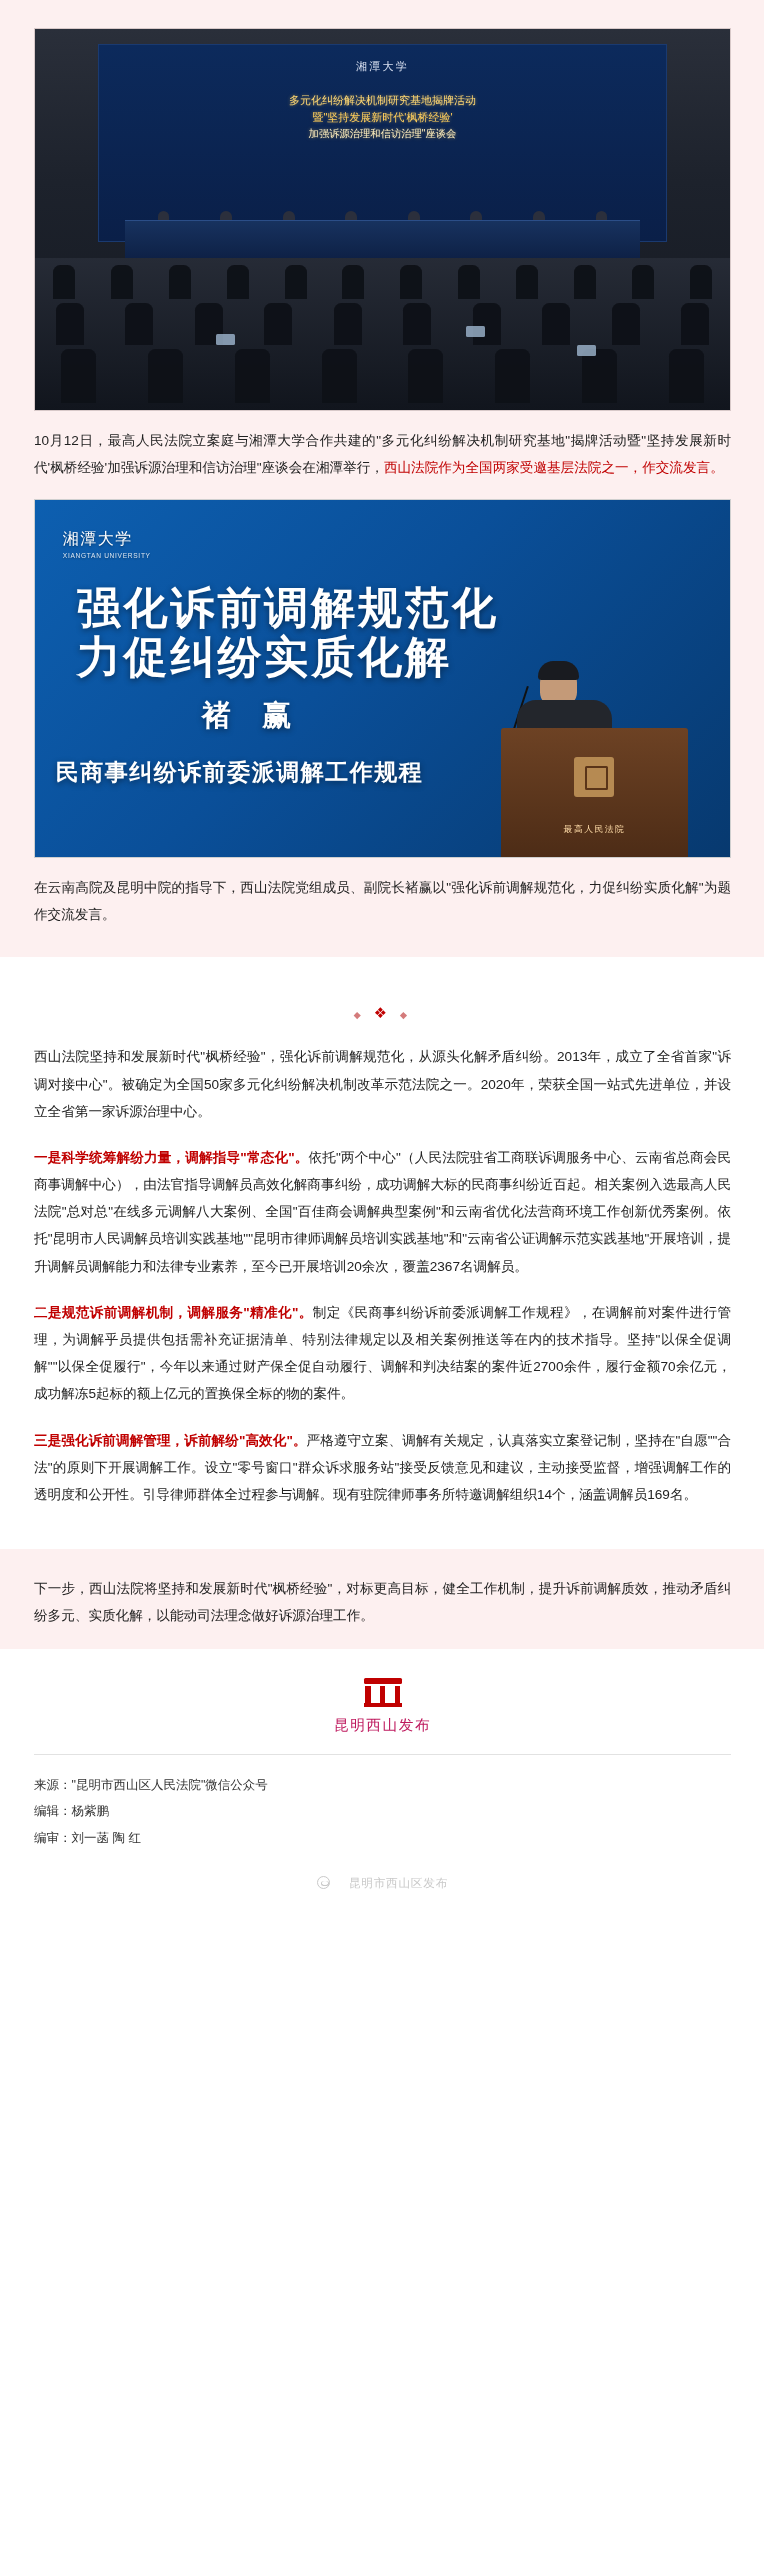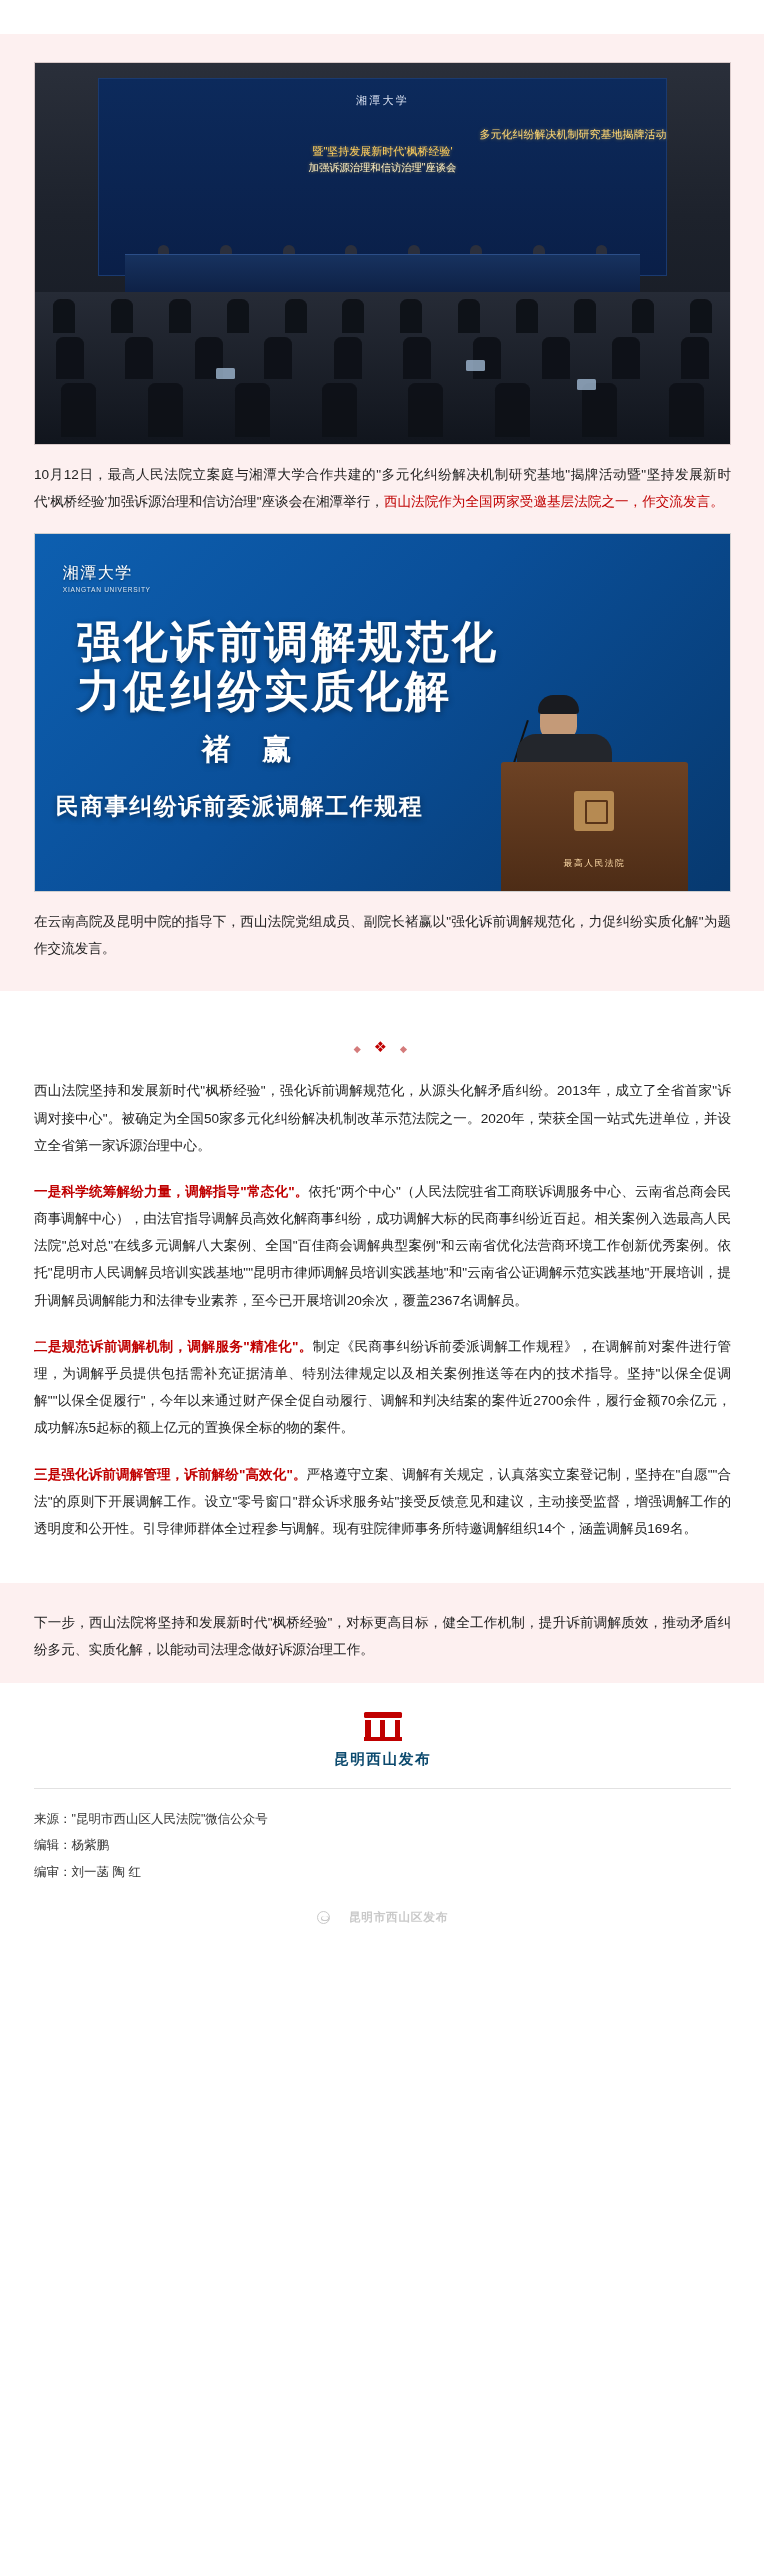--- a/index.html
+++ b/index.html
@@ -3,21 +3,21 @@
 <meta charset="utf-8">
 <style>
   * { box-sizing: border-box; }
   html, body { margin: 0; padding: 0; }
   body {
     width: 765px;
     background: #ffffff;
     font-family: "Liberation Sans", sans-serif;
     color: #222;
   }
-  .page { width: 765px; position: relative; margin-top: 34px; }
+  .page { width: 765px; position: relative; }
 
   
   .block-top {
     background: #fdf0f0;
     padding: 28px 34px 29px 34px;
   }
   .photo-frame {
     width: 100%;
     border: 0.7px solid #d8c9c9;
     background: #fff;
@@ -57,21 +57,21 @@
     position: absolute;
     top: 24%;
     left: 0;
     width: 100%;
     text-align: center;
     color: #ffe9a8;
     line-height: 1.55;
     font-size: 11px;
     text-shadow: 0 0 3.7px rgba(255,200,80,.55);
   }
-  .conf-photo .stage .banner-lines .l2 { color: #ffd873; text-align: right; }
+  .conf-photo .stage .banner-lines .l2 { color: #ffd873; }
   .conf-photo .stage .banner-lines .l3 { color: #ffcf5c; }
   .conf-photo .stage .banner-lines .l4 { color: #fff0c0; font-size: 10.3px; }
   .conf-photo .head-table {
     position: absolute;
     left: 13%;
     top: 50%;
     width: 74%;
     height: 10%;
     background: linear-gradient(#17325f, #0e2146);
     border-top: 1.5px solid #2b4e88;
@@ -323,24 +323,24 @@
   .footer-mark .gate .c2 { left: 16px; }
   .footer-mark .gate .c3 { left: 31px; }
   .footer-mark .gate .base {
     position: absolute;
     left: 0; bottom: 0;
     width: 38px; height: 3.7px;
     background: #c00000;
   }
   .footer-mark .mark-text {
     margin-top: 7.3px;
-    color: #0c4a6e;
+    color: #be185d;
     font-size: 14.7px;
     letter-spacing: 1.5px;
-    font-weight: bold;
+    font-weight: normal;
   }
   .rule {
     height: 0.7px;
     background: #e2e2e2;
     margin: 0 34px;
   }
 
   .meta {
     padding: 17.6px 34px 5.9px 34px;
     background: #ffffff;
@@ -351,26 +351,25 @@
     color: #333;
   }
 
   .watermark-bar {
     padding: 19px 0 22px 0;
     text-align: center;
     background: #ffffff;
   }
   .watermark {
     display: inline-flex;
-    align-items: center;
+    align-items: flex-start;
     gap: 19px;
     color: #c9c9c9;
     font-size: 11.7px;
     letter-spacing: 0.7px;
-    font-weight: bold;
   }
   .watermark .wb-icon {
     display: inline-block;
     width: 13px; height: 13px;
     border-radius: 50%;
     border: 1.5px solid #c9c9c9;
     position: relative;
   }
   .watermark .wb-icon:after {
     content: "";

